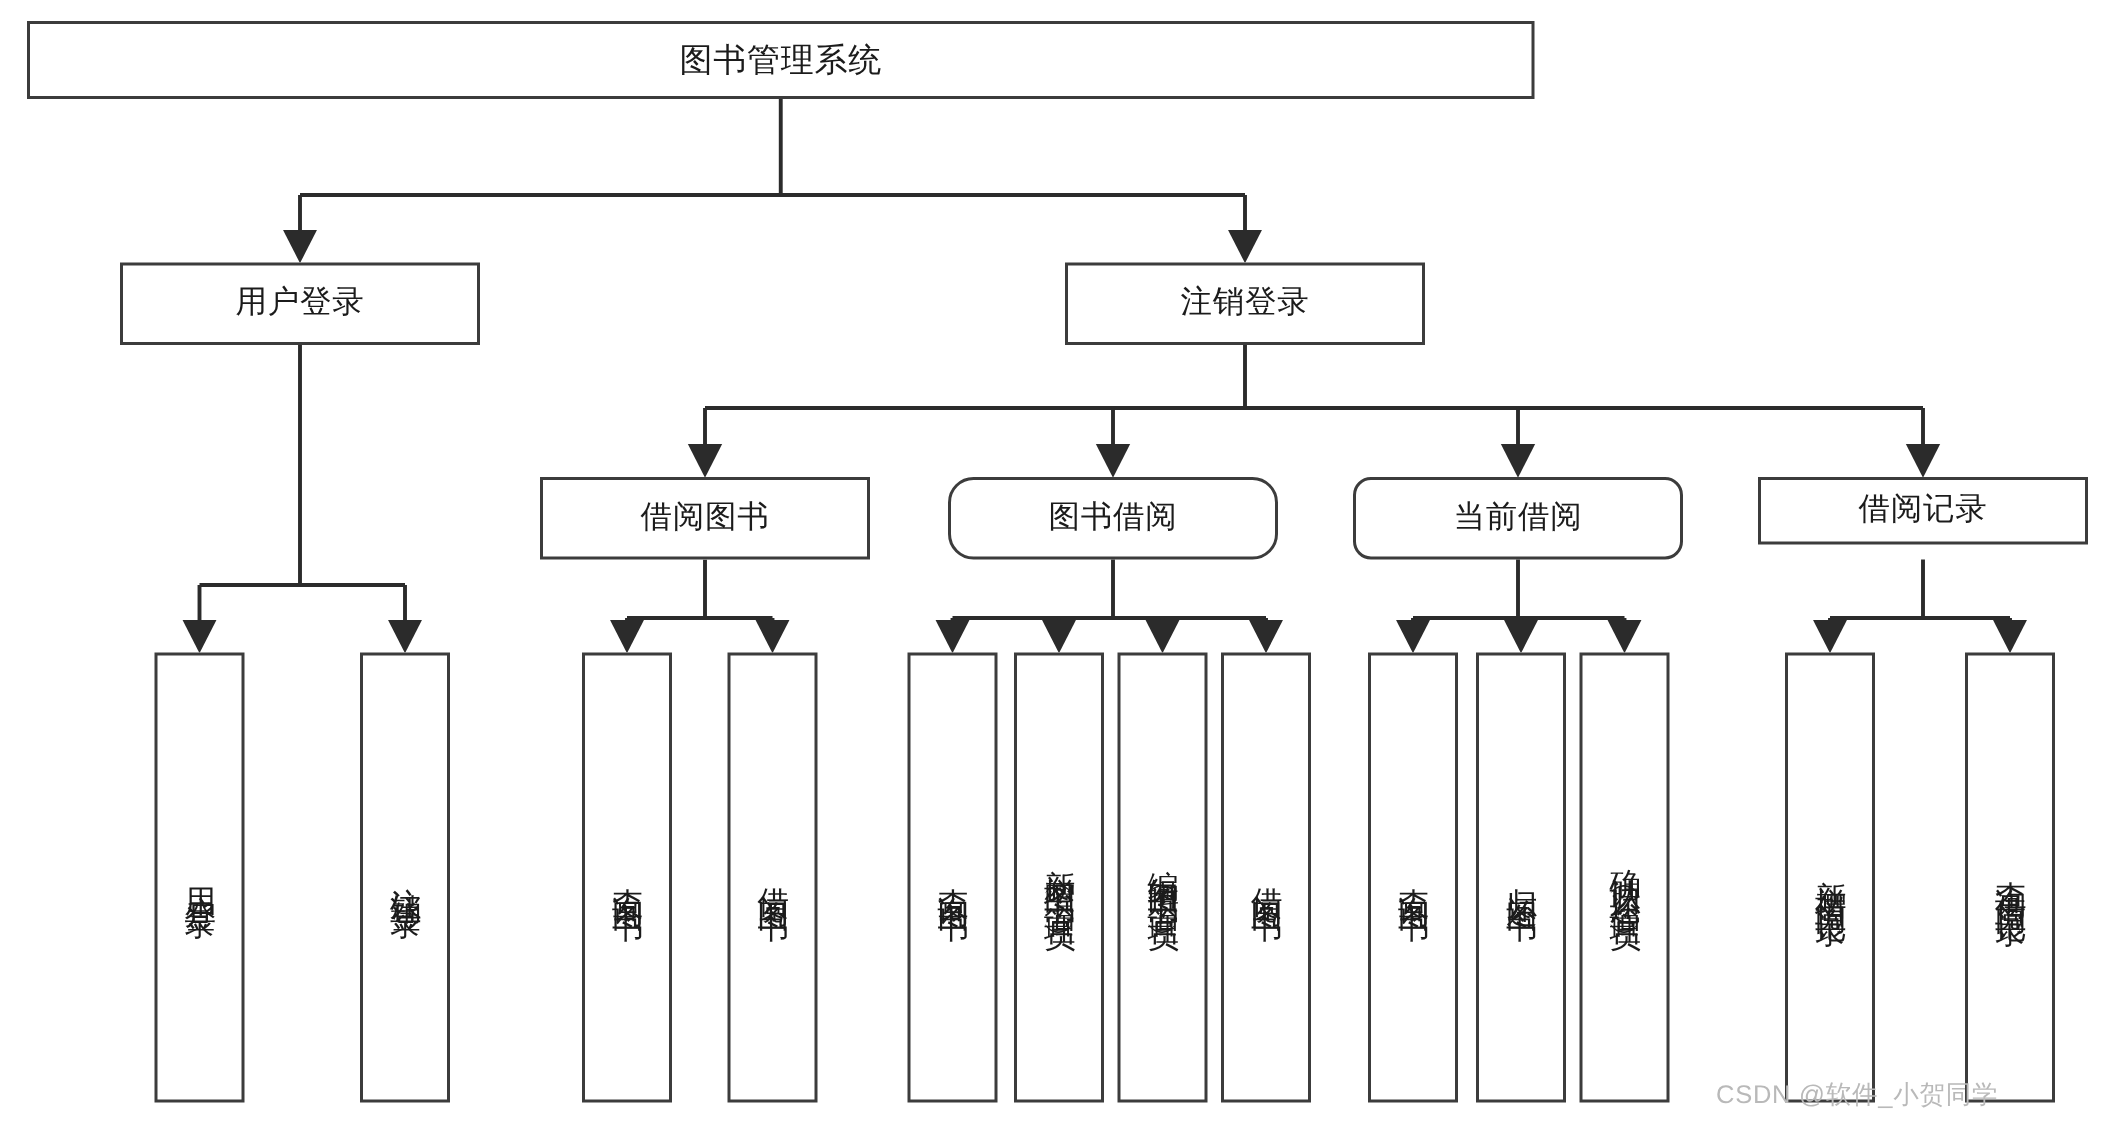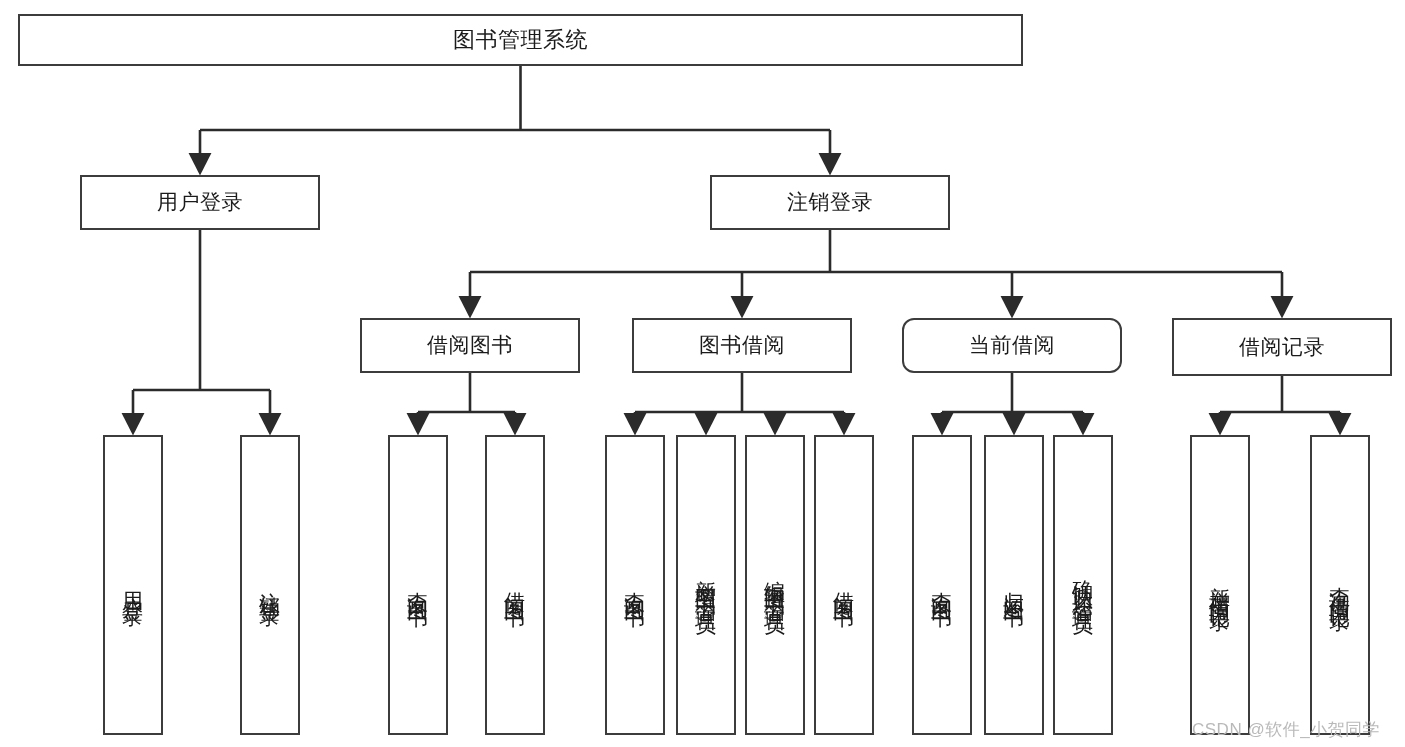--- a/index.html
+++ b/index.html
@@ -122,27 +122,27 @@
       </div>
       <div class="node h" style="left: 80px; top: 175px; width: 240px; height: 55px;">
         <span class="htext">用户登录</span>
       </div>
       <div class="node h" style="left: 710px; top: 175px; width: 240px; height: 55px;">
         <span class="htext">注销登录</span>
       </div>
       <div class="node h" style="left: 360px; top: 318px; width: 220px; height: 55px;">
         <span class="htext">借阅图书</span>
       </div>
-      <div class="node h" style="left: 632px; top: 318px; width: 220px; height: 55px;">
+      <div class="node h" style="left: 632px; top: 318px; width: 220px; height: 55px; border-radius: 17px;">
         <span class="htext">图书借阅</span>
       </div>
       <div class="node h" style="left: 902px; top: 318px; width: 220px; height: 55px; border-radius: 12px;">
         <span class="htext">当前借阅</span>
       </div>
-      <div class="node h" style="left: 1172px; top: 318px; width: 220px; height: 58px;">
+      <div class="node h" style="left: 1172px; top: 318px; width: 220px; height: 45px;">
         <span class="htext">借阅记录</span>
       </div>
       <div class="node leaf" style="left: 103px; top: 435px; width: 60px; height: 300px;">
         <span class="vtext">用户登录</span>
       </div>
       <div class="node leaf" style="left: 240px; top: 435px; width: 60px; height: 300px;">
         <span class="vtext">注销登录</span>
       </div>
       <div class="node leaf" style="left: 388px; top: 435px; width: 60px; height: 300px;">
         <span class="vtext">查询图书</span>
@@ -171,14 +171,14 @@
       <div class="node leaf" style="left: 1053px; top: 435px; width: 60px; height: 300px;">
         <span class="vtext">确认归还（管理员）</span>
       </div>
       <div class="node leaf" style="left: 1190px; top: 435px; width: 60px; height: 300px;">
         <span class="vtext">新增借阅记录</span>
       </div>
       <div class="node leaf" style="left: 1310px; top: 435px; width: 60px; height: 300px;">
         <span class="vtext">查询借阅记录</span>
       </div>
     </div>
-  <div class="watermark" style="left: 1192px; top: 718px; text-align: center;">CSDN @软件_小贺同学</div>
+  <div class="watermark" style="left: 1144px; top: 718px; text-align: center;">CSDN @软件_小贺同学</div>
 </div>
 
 </body></html>

